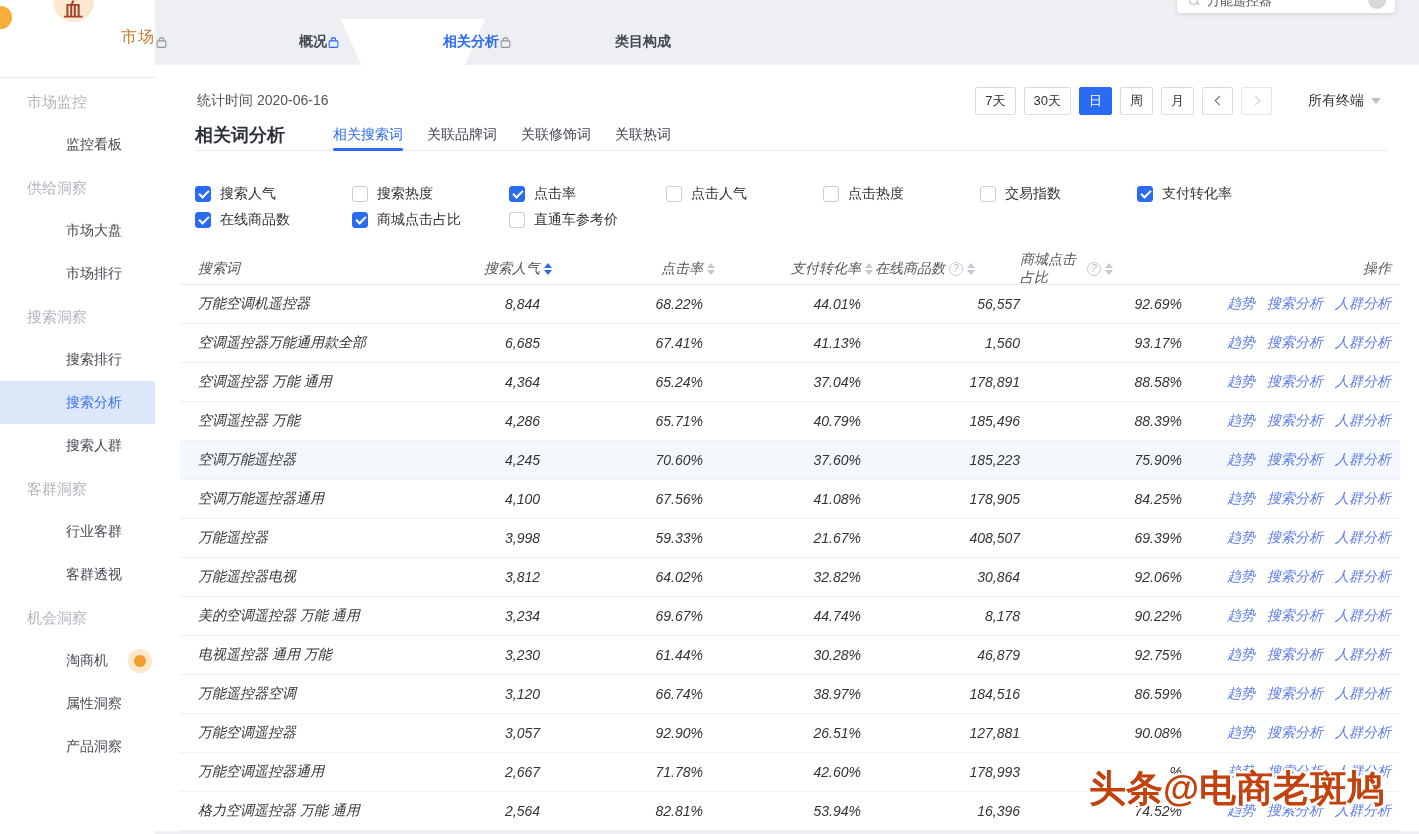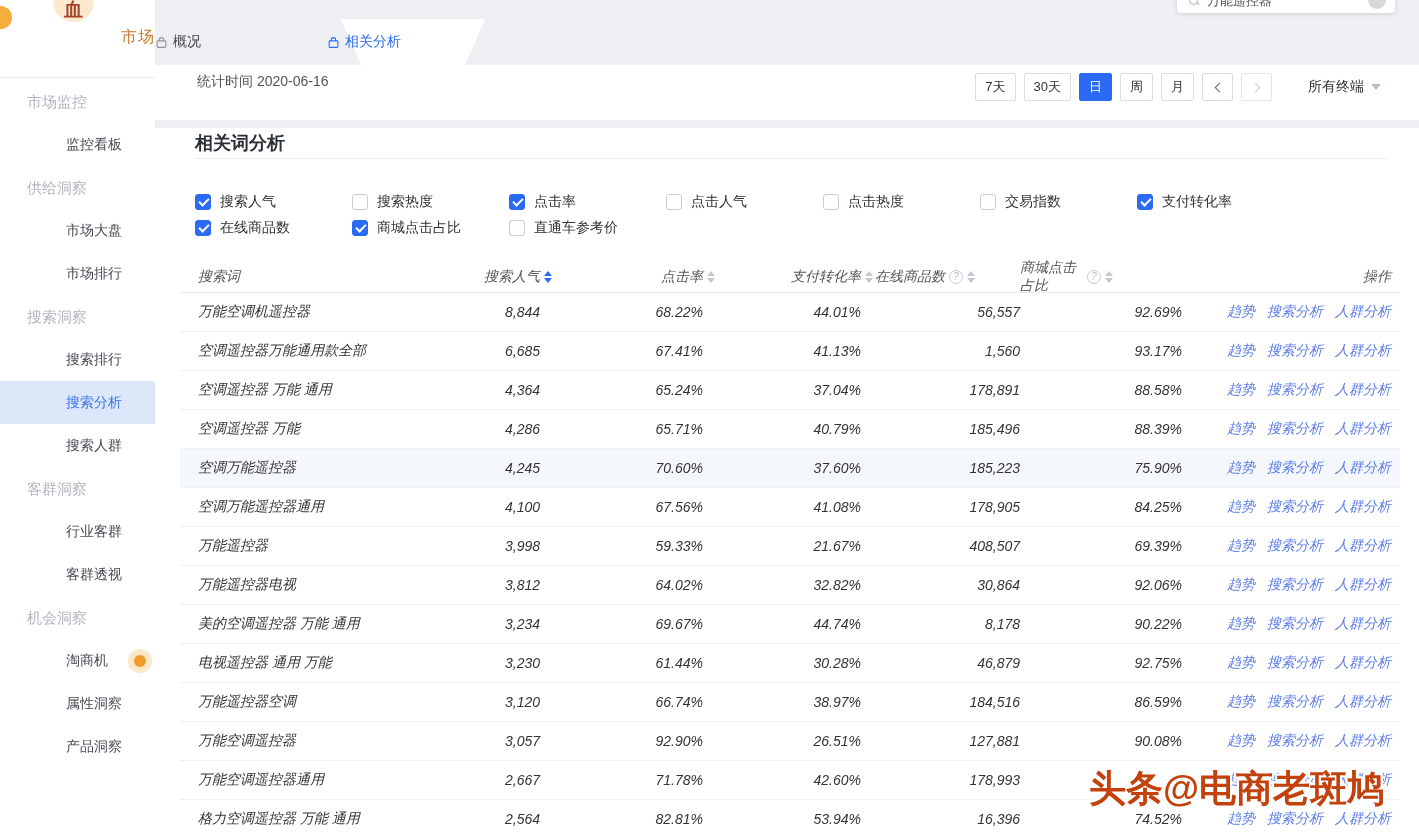--- a/index.html
+++ b/index.html
@@ -20,38 +20,38 @@
   .side-sec { height:43px; line-height:43px; padding-left:27px; font-size:15px; color:#b2b5bc; }
   .side-item { height:43px; line-height:43px; padding-left:66px; font-size:14px; color:#474b52; position:relative; cursor:pointer; }
   .side-item.active { background:#dce8fa; color:#3e73e8; }
   .dot-halo { position:absolute; right:3px; top:50%; margin-top:-12px; width:24px; height:24px; border-radius:50%;
     background:rgba(246,173,60,.28); display:flex; align-items:center; justify-content:center; }
   .dot-core { width:12px; height:12px; border-radius:50%; background:#f09d2e; }
   
   .main { position:absolute; left:155px; right:0; top:0; bottom:0; background:#edeff2; }
   .tabband { position:relative; height:65px; }
   .top-tabs { display:flex; height:65px; align-items:flex-end; }
-  .top-tab { position:relative; width:172px; height:46px; display:flex; align-items:center; justify-content:flex-start;
-    gap:5px; font-size:14px; color:#434750; cursor:pointer; }
+  .top-tab { position:relative; width:172px; height:46px; display:flex; align-items:center; justify-content:space-between;
+    gap:5px; font-size:14px; color:#434750; cursor:pointer;font-weight:bold; }
   .top-tab .bag-icon { color:#8f959e; display:inline-flex; }
   .top-tab.active { color:#2b6bf3; }
   .top-tab.active .bag-icon { color:#2b6bf3; }
   .top-tab.active::before { content:""; position:absolute; left:14px; right:14px; top:0; bottom:0; background:#fff;
     clip-path:polygon(0 0,100% 0,calc(100% - 20px) 100%,20px 100%); }
   .top-tab > * { position:relative; z-index:1; }
   
   .searchbox { position:absolute; right:24px; top:-21px; width:218px; height:34px; background:#fff; border-radius:4px;
     box-shadow:0 1px 5px rgba(0,0,0,.13); display:flex; align-items:flex-end; padding:0 36px 3px 12px; }
   .mini-search { position:relative; width:11px; height:11px; margin:0 7px 3px 0; flex:none; }
   .mini-search::before { content:""; position:absolute; left:0; top:0; width:7px; height:7px; border:1px solid #aeb2ba; border-radius:50%; }
   .mini-search::after { content:""; position:absolute; left:7px; top:7px; width:4px; height:1px; background:#aeb2ba; transform:rotate(45deg); }
   .search-text { font-size:13px; color:#555; white-space:nowrap; overflow:hidden; }
   .search-circle { position:absolute; right:9px; top:12px; width:18px; height:18px; border-radius:50%; background:#d8d8d8; }
   
-  .toolbar { height:55px; background:#fff; display:flex; align-items:flex-start; padding:8px 38px 0 42px; margin-bottom:8px; }
+  .toolbar { height:55px; background:#fff; display:flex; align-items:center; padding:16px 38px 0 42px; }
   .stat-time { font-size:14px; color:#555; }
   .tool-right { margin-left:auto; display:flex; align-items:center; }
   .range-btn { min-width:31px; height:28px; padding:0 9px; margin-left:8px; border:1px solid #d9dce3; border-radius:2px;
     background:#fff; font-size:13px; color:#333; font-family:inherit; cursor:pointer; }
   .range-btn.active { background:#2b6bf3; border-color:#2b6bf3; color:#fff; }
   .nav-btn { width:31px; height:28px; margin-left:8px; border:1px solid #d9dce3; border-radius:2px; background:#fff;
     display:inline-flex; align-items:center; justify-content:center; cursor:pointer; }
   .chev { width:7px; height:7px; border-left:1px solid #666; border-bottom:1px solid #666; }
   .chev.left { transform:rotate(45deg); margin-left:3px; }
   .chev.right { transform:rotate(225deg); margin-right:3px; }
@@ -152,20 +152,29 @@
           </div>
           <div class="top-tab active">
             <span class="bag-icon">
               <svg width="13" height="13" viewBox="0 0 24 24" fill="none" stroke="currentColor" stroke-width="2">
                 <path d="M8 9V7a4 4 0 0 1 8 0v2"></path>
                 <rect x="4" y="9" width="16" height="12" rx="1.5"></rect>
               </svg>
             </span>
             <span>相关分析</span>
           </div>
+          <div class="top-tab">
+            <span class="bag-icon">
+              <svg width="13" height="13" viewBox="0 0 24 24" fill="none" stroke="currentColor" stroke-width="2">
+                <path d="M8 9V7a4 4 0 0 1 8 0v2"></path>
+                <rect x="4" y="9" width="16" height="12" rx="1.5"></rect>
+              </svg>
+            </span>
+            <span>类目构成</span>
+          </div>
         </div>
       <div class="searchbox">
         <span class="mini-search"></span>
         <span class="search-text">万能遥控器</span>
         <span class="search-circle"></span>
       </div>
     </div>
 
     <div class="toolbar">
       <span class="stat-time">统计时间 2020-06-16</span>
@@ -180,20 +189,26 @@
         <span class="terminal">
           <span>所有终端</span>
           <span class="caret-down"></span>
         </span>
       </div>
     </div>
 
     <section class="card">
       <div class="card-head">
         <span class="panel-title">相关词分析</span>
+        <div class="subtabs" id="subtabs">
+            <span class="subtab active">相关搜索词</span>
+            <span class="subtab">关联品牌词</span>
+            <span class="subtab">关联修饰词</span>
+            <span class="subtab">关联热词</span>
+          </div>
       </div>
       <div class="metrics" id="metrics">
           <label class="metric">
             <span class="cbx checked"></span>
             <span>搜索人气</span>
           </label>
           <label class="metric">
             <span class="cbx"></span>
             <span>搜索热度</span>
           </label>

